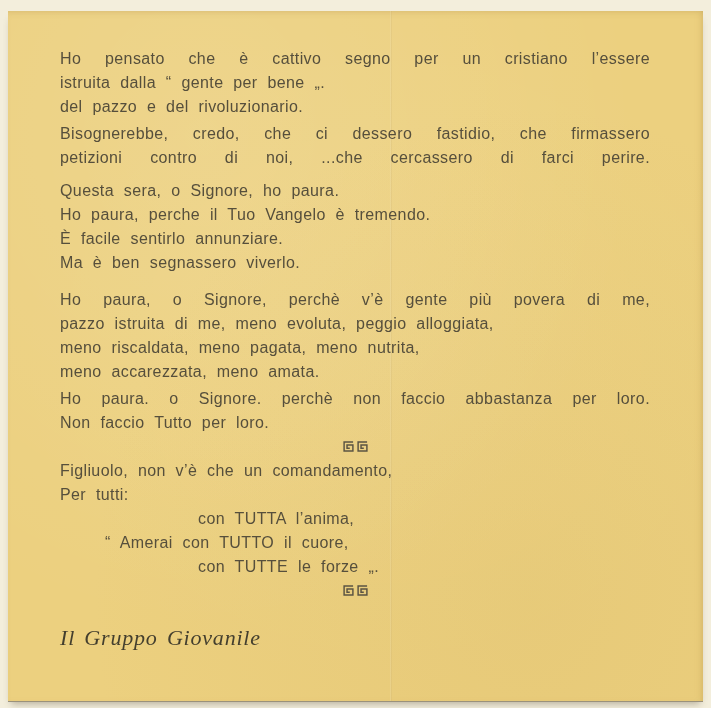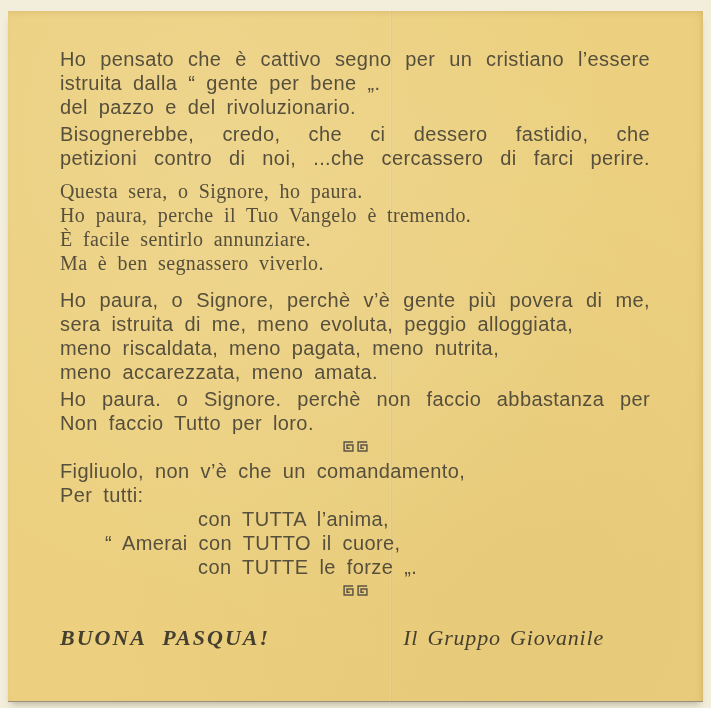--- a/index.html
+++ b/index.html
@@ -25,28 +25,28 @@
   .crease{
     position:absolute;left:382px;top:0;width:2px;height:100%;
     background:linear-gradient(90deg, rgba(255,248,215,0.25), rgba(160,128,58,0.16));
     pointer-events:none;
   }
   .content{
     position:absolute;left:52px;top:36px;width:590px;
   }
   .line{
     height:24px;line-height:24px;overflow:hidden;
-    font-size:20px;color:#564f3c;
+    font-size:16px;color:#564f3c;
     letter-spacing:0.4px;word-spacing:5px;
   }
   .nw{white-space:nowrap;}
   .j{text-align:justify;}
   .j::after{content:"";display:inline-block;width:100%;height:0;}
   .psp{margin-top:3px;}          
-  .sp-b{margin-top:9px;font-family:Liberation Serif, serif;}         
+  .sp-b{margin-top:9px;}         
   .sp-c{margin-top:13px;}
   .sp-d{margin-top:4px;}
   .ind1{padding-left:45px;}
   .ind2{padding-left:138px;}
   .orn{
     height:18px;margin-top:2px;
     display:flex;justify-content:center;align-items:center;gap:3px;
   }
   .footer{
     margin-top:8px;padding-right:46px;
@@ -75,21 +75,21 @@
 
     <div class="sp-b">
       <div class="line nw">Questa sera, o Signore, ho paura.</div>
       <div class="line nw">Ho paura, perche il Tuo Vangelo è tremendo.</div>
       <div class="line nw">È facile sentirlo annunziare.</div>
       <div class="line nw">Ma è ben segnassero viverlo.</div>
     </div>
 
     <div class="sp-c">
       <div class="line j">Ho paura, o Signore, perchè v’è gente più povera di me,</div>
-      <div class="line nw">sera istruita di me, meno evoluta, peggio alloggiata,</div>
+      <div class="line nw">pazzo istruita di me, meno evoluta, peggio alloggiata,</div>
       <div class="line nw">meno riscaldata, meno pagata, meno nutrita,</div>
       <div class="line nw">meno accarezzata, meno amata.</div>
       <div class="line j psp">Ho paura. o Signore. perchè non faccio abbastanza per loro.</div>
       <div class="line nw">Non faccio Tutto per loro.</div>
     </div>
 
     <div class="orn">
       <svg width="11" height="11" viewBox="0 0 12 12">
           <path d="M11 1.2 H1.2 V10.8 H10.8 V4.4 H4.4 V7.8 H7.4" fill="none" stroke="#5b5443" stroke-width="1.6"></path>
         </svg>
@@ -109,18 +109,17 @@
     <div class="orn">
       <svg width="11" height="11" viewBox="0 0 12 12">
           <path d="M11 1.2 H1.2 V10.8 H10.8 V4.4 H4.4 V7.8 H7.4" fill="none" stroke="#5b5443" stroke-width="1.6"></path>
         </svg>
       <svg width="11" height="11" viewBox="0 0 12 12">
           <path d="M11 1.2 H1.2 V10.8 H10.8 V4.4 H4.4 V7.8 H7.4" fill="none" stroke="#5b5443" stroke-width="1.6"></path>
         </svg>
     </div>
 
     <div class="footer">
-      <span class="greet">BUONA PASQUA!</span>
       <span class="sig">Il Gruppo Giovanile</span>
     </div>
 
   </div>
 </div>
 
 </body></html>

